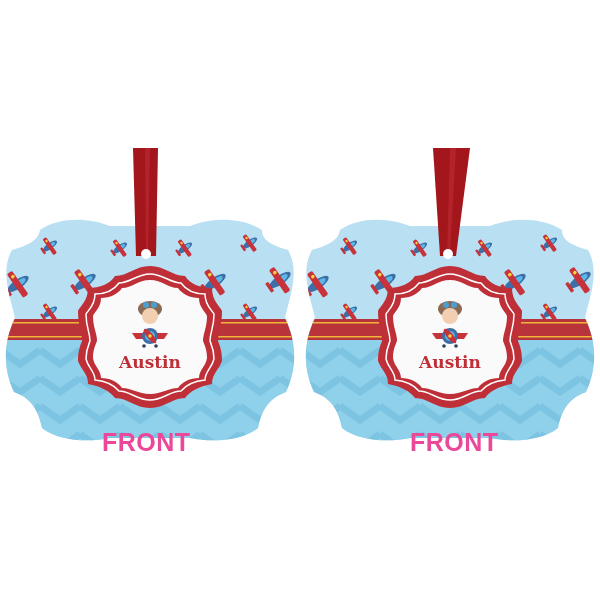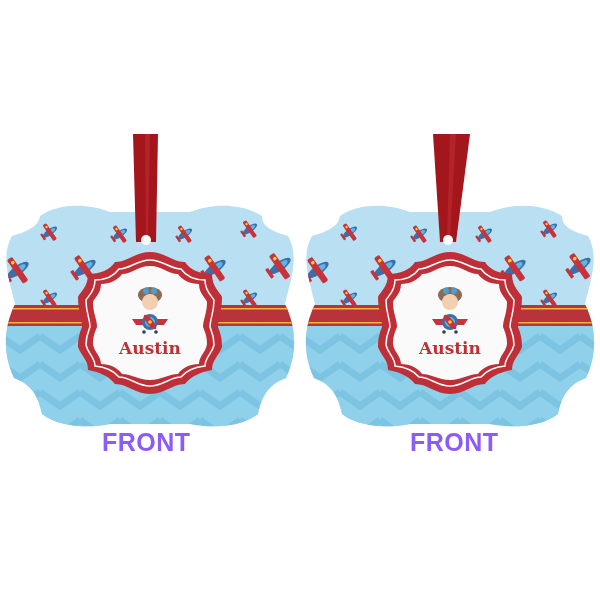--- a/index.html
+++ b/index.html
@@ -1,21 +1,21 @@
 <!DOCTYPE html>
 <html><head>
 <meta charset="utf-8">
 <style>
   html,body{margin:0;padding:0;background:#ffffff;}
   body{width:600px;height:600px;position:relative;overflow:hidden;font-family:"Liberation Sans",sans-serif;}
-  .ornament{position:absolute;top:132px;width:300px;height:300px;padding-left:11px;}
+  .ornament{position:absolute;top:146px;width:300px;height:300px;padding-left:11px;}
   .ornament.left{left:0;}
   .ornament.right{left:300px;}
   .ornament svg{position:absolute;left:0;top:0;}
-  .side-label{position:absolute;top:428px;font-weight:bold;font-size:25px;color:#8b5cf6;letter-spacing:0.5px;}
+  .side-label{position:absolute;top:428px;font-weight:bold;font-size:25px;color:#ec4899;letter-spacing:0.5px;}
   .side-label.front{left:102px;}
   .side-label.back{left:410px;}
   .name-text{font-family:"DejaVu Serif","Liberation Serif",serif;font-weight:bold;}
 </style>
 </head>
 <body>
 
 <div class="ornament left">
   <svg width="300" height="300" viewBox="0 0 300 300">
     <defs>

